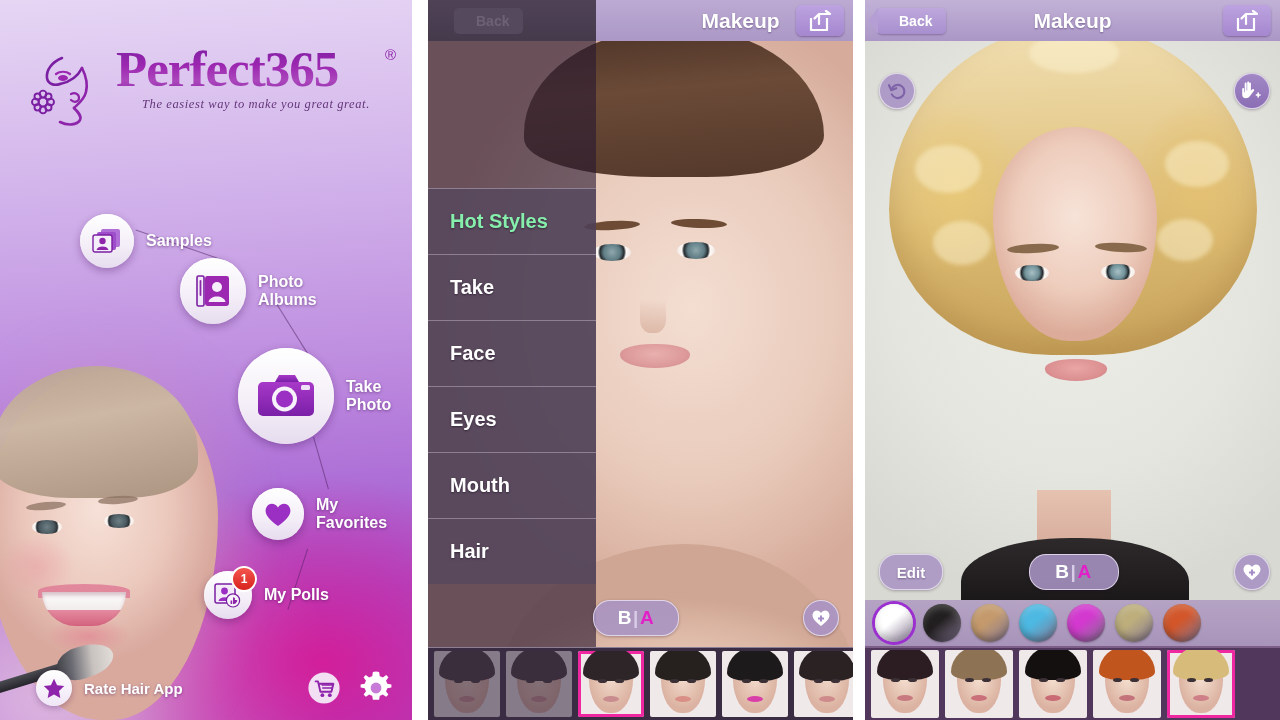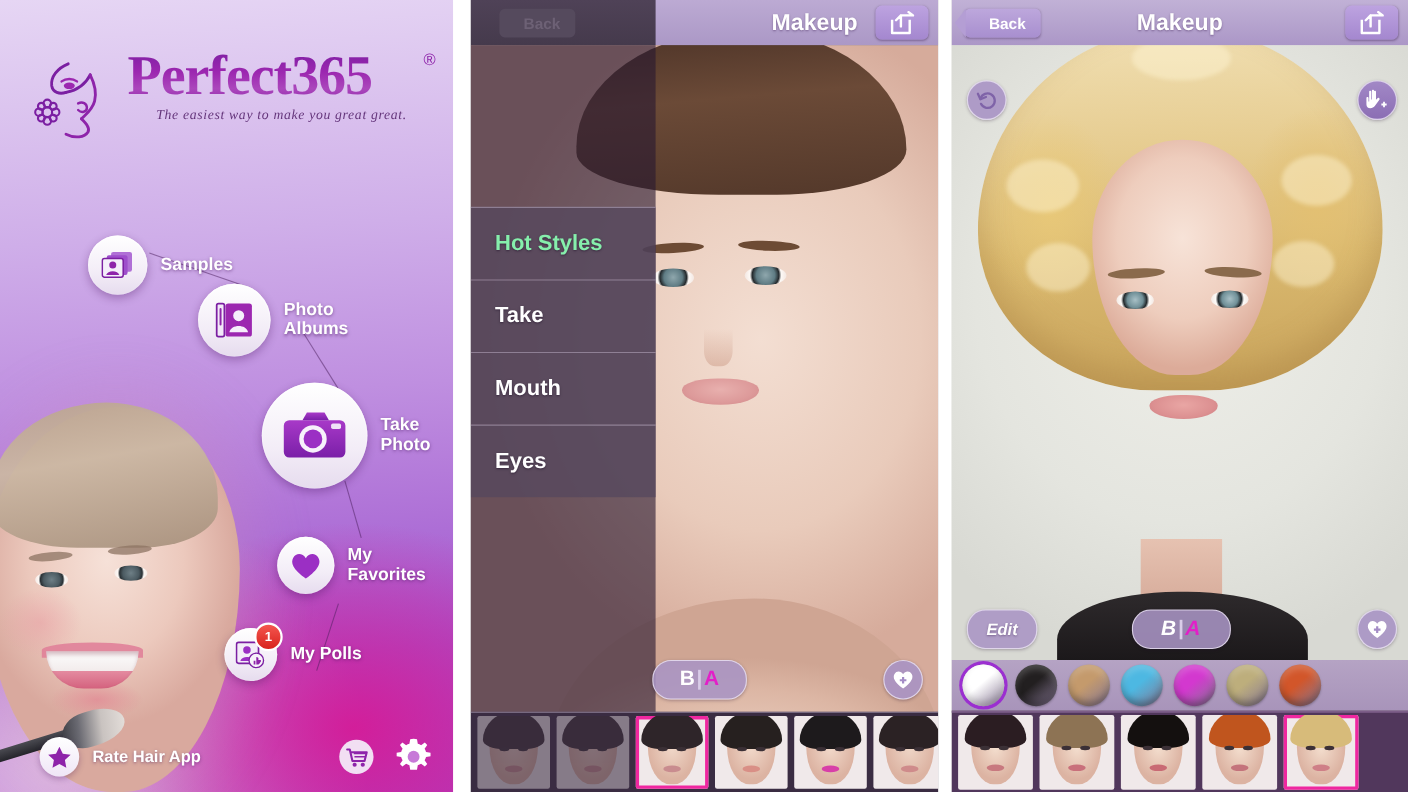--- a/index.html
+++ b/index.html
@@ -146,21 +146,21 @@
 
   
   #panel-hair{background:#e7e8e4;}
   #hr-topbar{background:linear-gradient(180deg,#c1b1d6 0%,#ab97c7 100%);}
   #hr-back{margin-left:12px;background:linear-gradient(180deg,#bda7dc 0%,#a88fcf 100%);
     box-shadow:0 1px 2px rgba(40,10,60,.3);}
   #hr-back .chev{position:absolute;left:-9px;top:0;width:0;height:0;
     border-top:13px solid transparent;border-bottom:13px solid transparent;border-right:10px solid #b49ed4;}
   #hr-title{position:absolute;left:0;width:100%;text-align:center;}
 
-  .hr-body{position:absolute;left:0;top:41px;width:415px;bottom:120px;font-style:italic;}
+  .hr-body{position:absolute;left:0;top:41px;width:415px;bottom:120px;}
   .hr-photo{position:absolute;left:0;top:0;width:100%;height:100%;
     background:radial-gradient(ellipse 300px 340px at 50% 40%, #efefe9 0%, #e4e5df 62%, #d8d9d3 100%);}
   .hr-hair{position:absolute;left:24px;top:-16px;width:368px;height:330px;
     background:
       radial-gradient(ellipse 90px 120px at 18% 50%, #e8c878 0%, rgba(232,200,120,0) 72%),
       radial-gradient(ellipse 90px 120px at 84% 48%, #e3c072 0%, rgba(227,192,114,0) 72%),
       linear-gradient(178deg,#f1e0b4 0%,#e6cc90 34%,#d9b86e 62%,#c9a45c 100%);
     border-radius:50% 50% 44% 44% / 56% 56% 44% 44%;
     box-shadow:inset 0 -16px 28px rgba(160,120,60,.35);}
   .hr-curl{position:absolute;border-radius:50%;background:rgba(255,246,214,.45);filter:blur(2px);}
@@ -371,24 +371,30 @@
       <div class="mk-veil"></div>
 
       <div class="side-menu">
           <div class="side-item dim">
             <span>Hot Styles</span>
           </div>
           <div class="side-item">
             <span>Take</span>
           </div>
           <div class="side-item">
+            <span>Face</span>
+          </div>
+          <div class="side-item">
+            <span>Eyes</span>
+          </div>
+          <div class="side-item">
             <span>Mouth</span>
           </div>
           <div class="side-item">
-            <span>Eyes</span>
+            <span>Hair</span>
           </div>
         </div>
 
       <div class="pill ba" id="mk-ba">
         <span class="b">B</span>
           <span class="sep">|</span>
           <span class="a">A</span>
       </div>
 
       <div class="round-btn" id="mk-fav">

